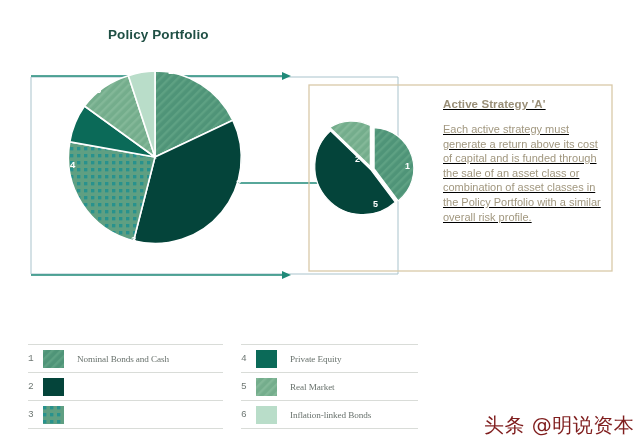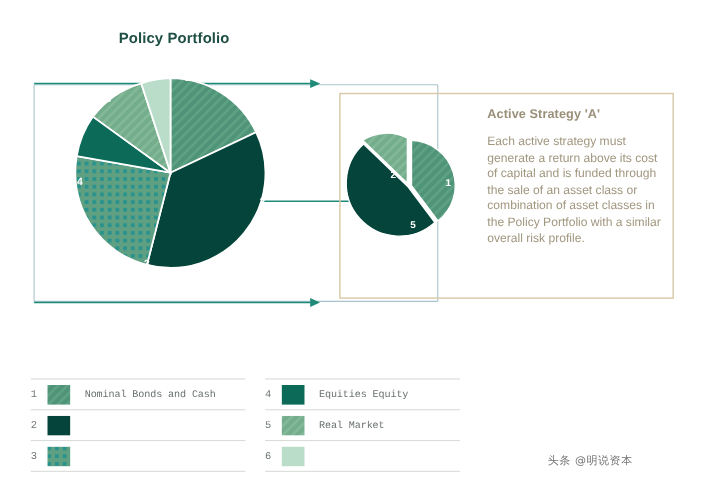--- a/index.html
+++ b/index.html
@@ -39,20 +39,21 @@
     left: 0;
     top: 0;
   }
 
   
   .callout {
     position: absolute;
     left: 443px;
     top: 98px;
     width: 162px;
+    text-decoration: underline;
   }
   .callout-title {
     font-size: 11.5px;
     font-weight: bold;
     color: #9a8f78;
     margin-bottom: 7px;
     letter-spacing: 0.1px;
   }
   .callout-body {
     font-size: 11px;
@@ -89,34 +90,34 @@
     font-size: 9.5px;
     color: #6f7874;
   }
   .legend-swatch {
     width: 21px;
     height: 18px;
     flex: 0 0 21px;
     margin-right: 13px;
   }
   .legend-label {
-    font-family: Liberation Mono, monospace;
+    font-family: Liberation Serif, serif;
     font-size: 9.2px;
     color: #6a736e;
     white-space: nowrap;
     letter-spacing: -0.1px;
   }
 
   
   .watermark {
     position: absolute;
-    left: 498px;
+    left: 484px;
     top: 412px;
-    font-size: 10px;
-    color: #737373;
+    font-size: 20px;
+    color: #7f1d1d;
     letter-spacing: 0.5px;
     white-space: nowrap;
     font-family: "DejaVu Sans", sans-serif;
   }
 </style>
 </head>
 <body>
 
 <div id="stage">
 
@@ -242,38 +243,39 @@
     </div>
 
     <div class="legend-col right">
       <div class="legend-row first">
         <span class="legend-num">4</span>
         <span class="legend-swatch">
           <svg width="21" height="18" viewBox="0 0 21 18">
               <rect width="21" height="18" fill="#0b6a58"></rect>
             </svg>
         </span>
-        <span class="legend-label">Equities Equity</span>
+        <span class="legend-label">Private Equity</span>
       </div>
       <div class="legend-row">
         <span class="legend-num">5</span>
         <span class="legend-swatch">
           <svg width="21" height="18" viewBox="0 0 21 18">
               <rect width="21" height="18" fill="url(#pat-hatch5)"></rect>
             </svg>
         </span>
         <span class="legend-label">Real Market</span>
       </div>
       <div class="legend-row">
         <span class="legend-num">6</span>
         <span class="legend-swatch">
           <svg width="21" height="18" viewBox="0 0 21 18">
               <rect width="21" height="18" fill="#b9ddc9"></rect>
             </svg>
         </span>
+        <span class="legend-label">Inflation-linked Bonds</span>
       </div>
     </div>
 
   </div>
 
   <div class="watermark">头条 @明说资本</div>
 
 </div>
 
 </body></html>

